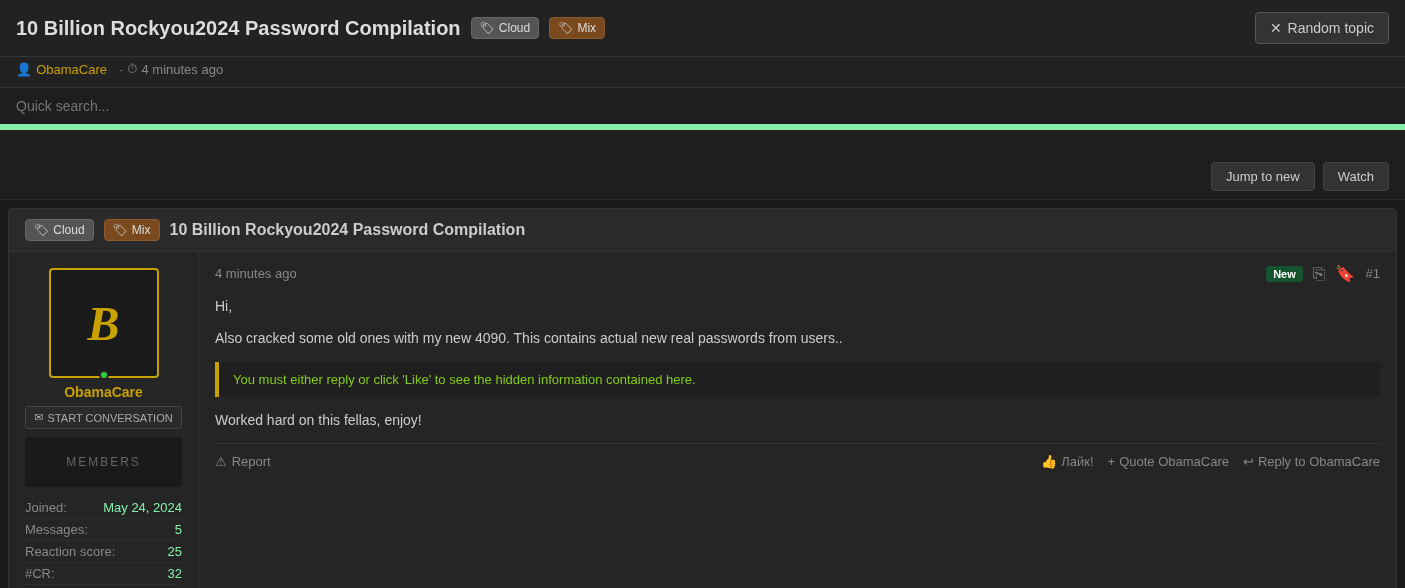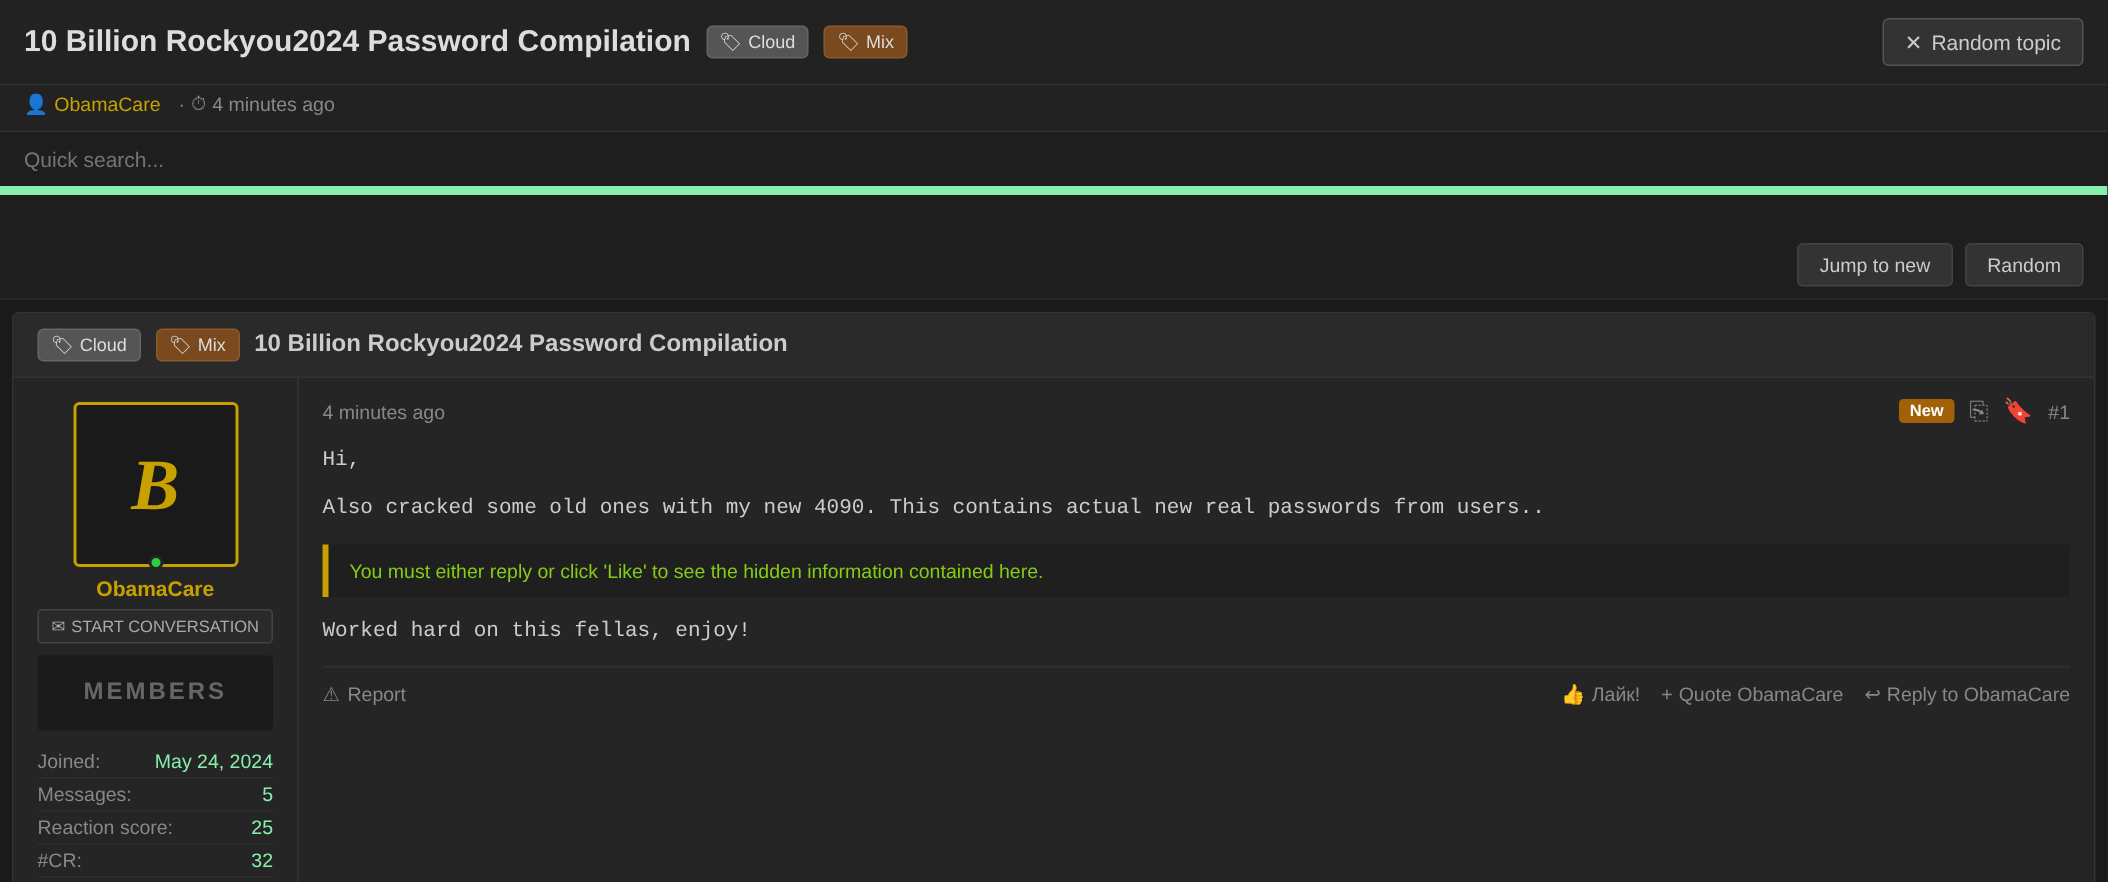--- a/index.html
+++ b/index.html
@@ -208,23 +208,23 @@
       background: #1a1a1a;
       border-radius: 3px;
       margin-bottom: 10px;
       overflow: hidden;
       display: flex;
       align-items: center;
       justify-content: center;
     }
     .user-banner-text {
       color: #666;
-      font-size: 16px;
+      font-size: 12px;
       letter-spacing: 2px;
-      font-weight: bold;
+      font-weight: normal;
     }
     .user-stats {
       width: 100%;
       font-size: 13px;
     }
     .stat-row {
       display: flex;
       justify-content: space-between;
       padding: 3px 0;
       border-bottom: 1px solid #2e2e2e;
@@ -243,40 +243,39 @@
       justify-content: space-between;
       margin-bottom: 12px;
     }
     .post-time { color: #888; font-size: 13px; }
     .post-actions-right {
       display: flex;
       align-items: center;
       gap: 10px;
     }
     .new-badge {
-      background: #a16207;
+      background: #14532d;
       color: #fff;
       font-size: 11px;
       font-weight: bold;
       padding: 2px 7px;
       border-radius: 3px;
     }
     .post-icon-btn {
       color: #888;
       cursor: pointer;
       font-size: 16px;
     }
     .post-num { color: #888; font-size: 13px; }
 
     
     .post-body {
       color: #ccc;
       line-height: 1.6;
       margin-bottom: 12px;
-      font-family: Liberation Mono, monospace;
     }
     .post-body p { margin-bottom: 10px; }
 
     
     .hidden-notice {
       border-left: 4px solid #c8a000;
       padding: 10px 14px;
       margin: 12px 0;
       color: #84cc16;
       font-size: 13px;
@@ -346,21 +345,21 @@
     <span>4 minutes ago</span>
   </span>
 </div>
 
 <div class="search-bar">
   <input type="text" placeholder="Quick search..." style="">
 </div>
 
 <div class="action-bar">
   <button class="action-btn">Jump to new</button>
-  <button class="action-btn">Random</button>
+  <button class="action-btn">Watch</button>
 </div>
 
 <div class="thread-container">
 
   <div class="thread-header">
     <span class="tag-badge tag-cloud">
       <span>🏷</span>
       <span>Cloud</span>
     </span>
     <span class="tag-badge tag-mix">

